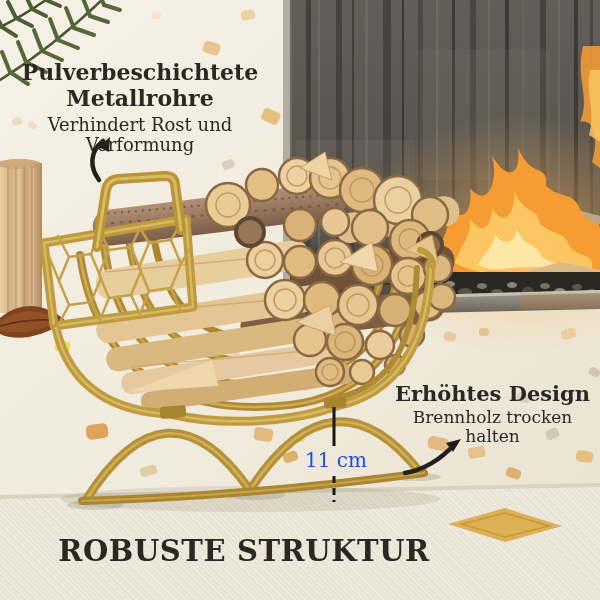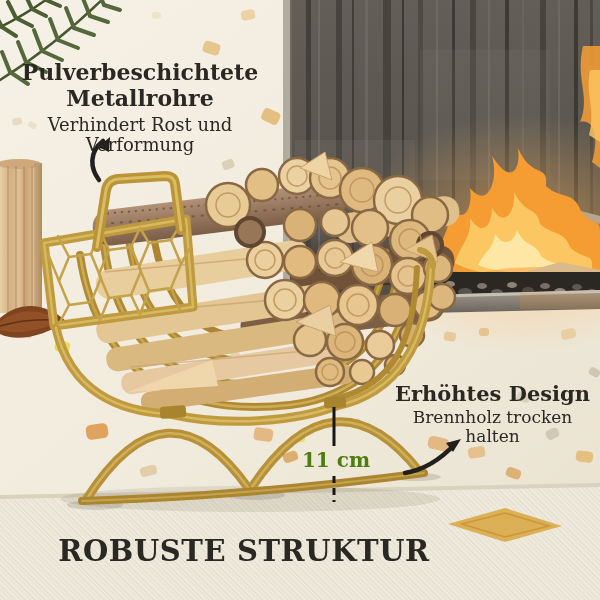--- a/index.html
+++ b/index.html
@@ -10,21 +10,21 @@
   .scene-svg{position:absolute;left:0;top:0;z-index:1;display:block;}
   .callout{position:absolute;z-index:2;color:#2a2822;text-align:center;}
   .callout-1{left:2px;top:60px;width:276px;}
   .callout-1 .title{font-size:22px;font-weight:bold;line-height:1.18;}
   .callout-1 .sub{font-size:18px;margin-top:3px;line-height:1.1;}
   .callout-2{left:385px;top:382px;width:215px;}
   .callout-2 .title{font-size:21px;font-weight:bold;line-height:1.15;}
   .callout-2 .sub{font-size:17px;margin-top:2px;line-height:1.1;}
   .measure-label{
     position:absolute;z-index:2;left:301px;top:448px;width:70px;
-    text-align:center;font-size:20px;font-weight:bold;color:#4d7c0f;
+    text-align:center;font-size:20px;font-weight:normal;color:#1d4ed8;
   }
   .footer-title{
     position:absolute;z-index:2;left:0;top:534px;width:488px;
     text-align:center;font-size:29px;font-weight:bold;
     letter-spacing:.6px;color:#2a2822;
   }
 </style>
 </head>
 <body>
 

